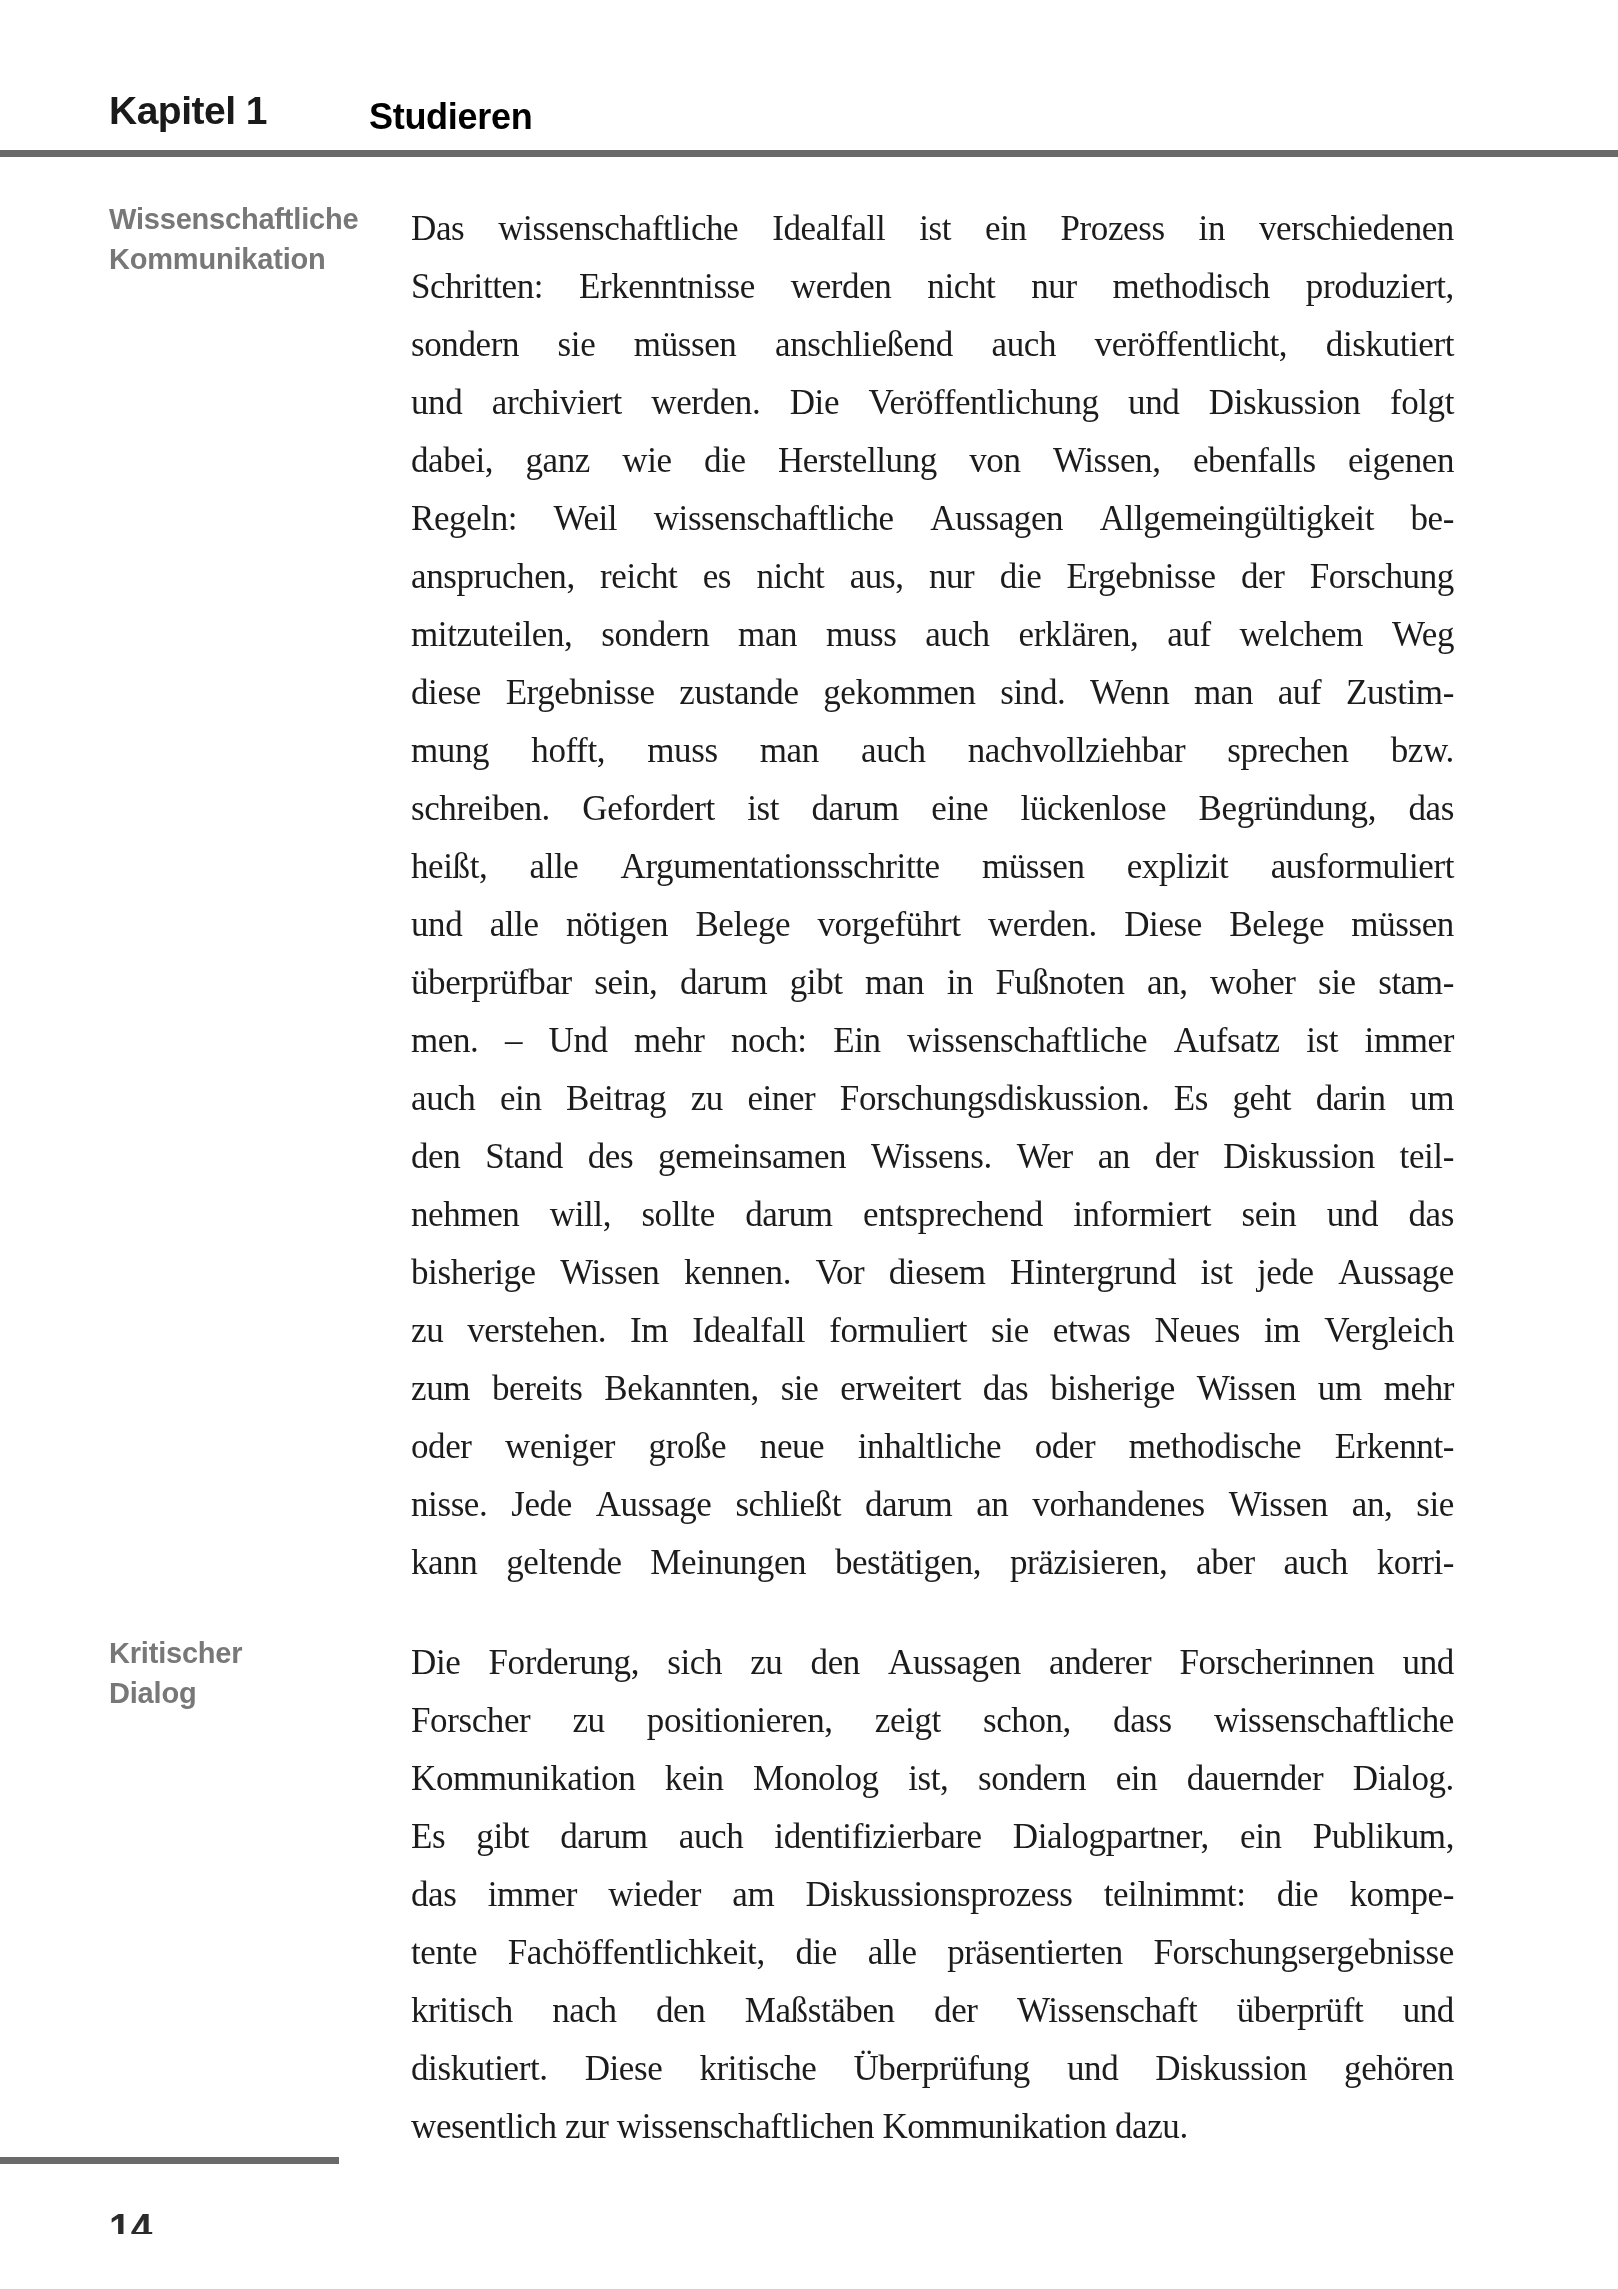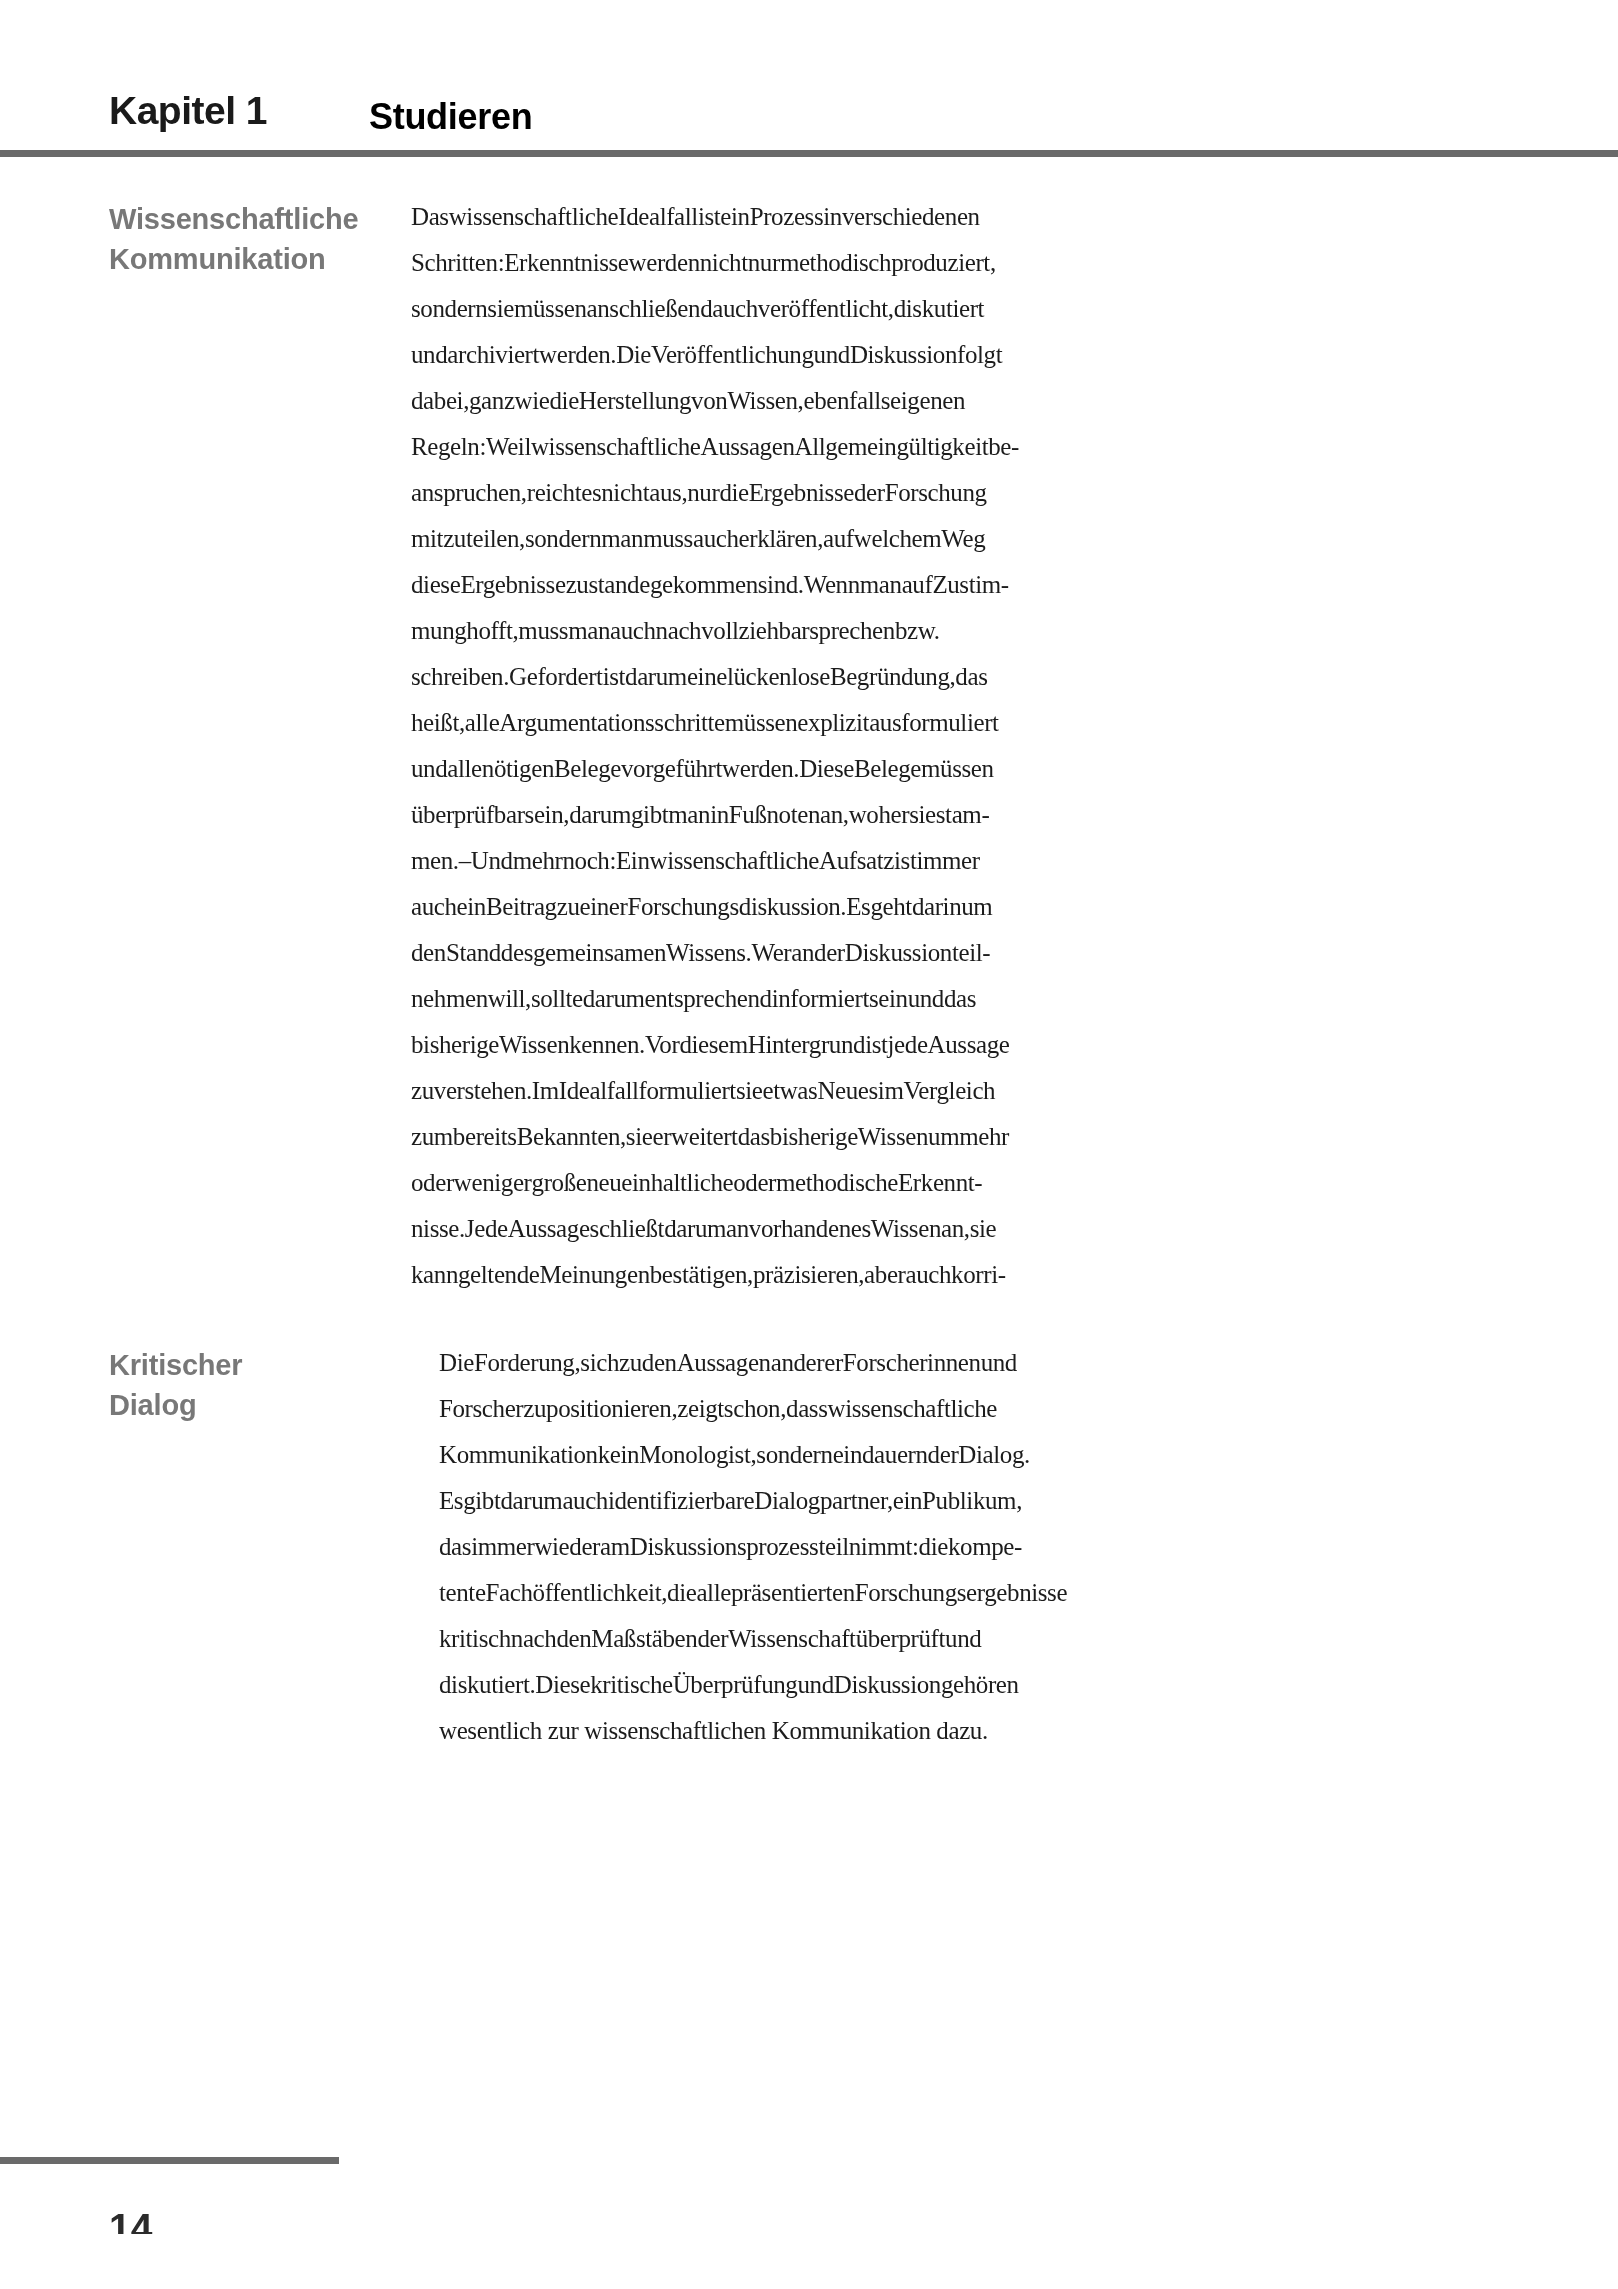--- a/index.html
+++ b/index.html
@@ -44,47 +44,49 @@
   .content {
     position: absolute;
     left: 109px;
     top: 194px;
     width: 1345px;
   }
   .section-row {
     display: flex;
     align-items: flex-start;
   }
-  .section-row + .section-row { margin-top: 42px; gap: 28px; }
+  .section-row + .section-row { margin-top: 42px; }
   .label-col {
     width: 302px;
     flex: 0 0 302px;
     box-sizing: border-box;
     padding-top: 4.6px;
   }
   .margin-label {
     font-family: "Liberation Sans", sans-serif;
     font-weight: bold;
     font-size: 29px;
     line-height: 40px;
     letter-spacing: -0.2px;
     color: #787878;
   }
   .body-col {
     width: 1043px;
     flex: 0 0 1043px;
   }
   .tline {
     display: flex;
+    justify-content: space-between;
     height: 46px;
     line-height: 46px;
-    font-size: 25px;
+    font-size: 35px;
     letter-spacing: -0.4px;
     color: #1c1c1c;
     white-space: nowrap;
+    margin-top: 12px;
   }
   .tline.last {
     display: block;
     white-space: normal;
   }
   .rule-bottom {
     position: absolute;
     left: 0;
     top: 2157px;
     width: 339px;

